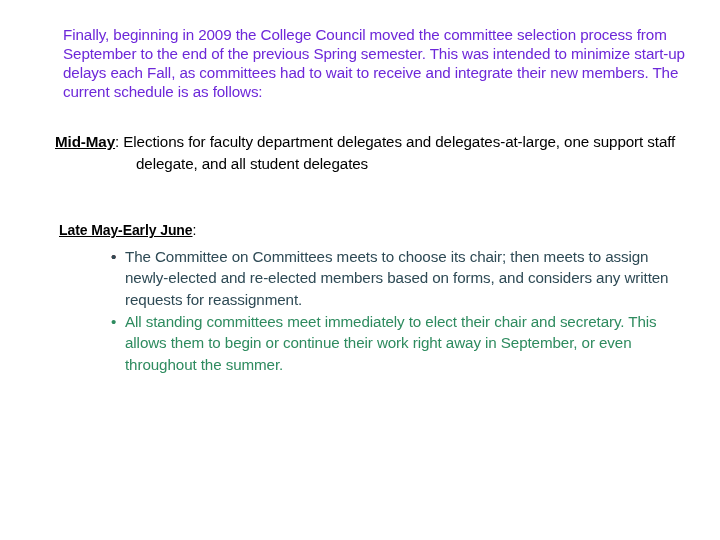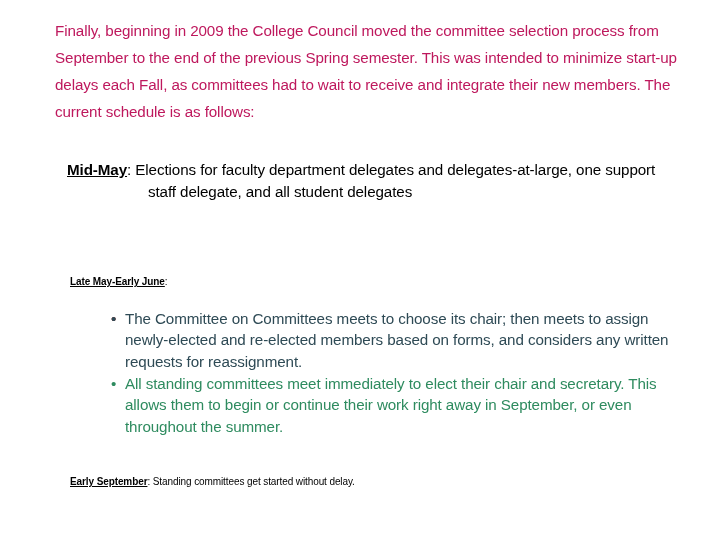--- a/index.html
+++ b/index.html
@@ -23,51 +23,51 @@
   .content {
     position: absolute;
     left: 55px;
     top: 17px;
     width: 640px;
   }
 
   
   .intro {
     font-size: 15.2px;
-    line-height: 27px;
-    color: #be185d;
+    line-height: 19px;
+    color: #6d28d9;
     letter-spacing: -0.1px;
-    margin: 0;
+    margin: 8px;
   }
 
   
   .block {
-    margin: 12px;
+    margin: 0;
     font-size: 15.2px;
     line-height: 21.6px;
     color: #000000;
     padding-left: 81px;
     text-indent: -81px;
     letter-spacing: -0.1px;
   }
   .block .lbl {
     font-weight: bold;
     text-decoration: underline;
   }
 
   
   .gap-1 { height: 22px; }
   .gap-2 { height: 21px; }
   .gap-3 { height: 21px; }
   .gap-4 { height: 19px; }
 
   
   .hdr {
-    margin: 15px;
-    font-size: 10px;
+    margin: 4px;
+    font-size: 14px;
     line-height: 21.6px;
     color: #000000;
     letter-spacing: -0.1px;
   }
   .hdr .lbl {
     font-weight: bold;
     text-decoration: underline;
   }
 
   
@@ -116,18 +116,15 @@
     </p>
 
     <ul class="bullets" id="bullet-list">
         <li style="color: rgb(158, 35, 35);"><span class="dot">•</span></li>
         <li style="color: rgb(46, 74, 85);"><span class="dot">•</span><span><span>The Committee on Committees meets to choose its chair; then meets to assign newly-elected and re-elected members based on forms, and considers any written requests for reassignment.</span></span></li>
         <li style="color: rgb(46, 139, 95);"><span class="dot">•</span><span><span>All standing committees meet immediately to elect their chair and secretary. This allows them to begin or continue their work right away in September, or even throughout the summer.</span></span></li>
       </ul>
 
     <div class="gap-4"></div>
 
-    <p class="hdr">
-      <span class="lbl">Early September</span><span>: </span><span>Standing committees get started without delay.</span>
-    </p>
 
   </div>
 </div>
 
 </body></html>

